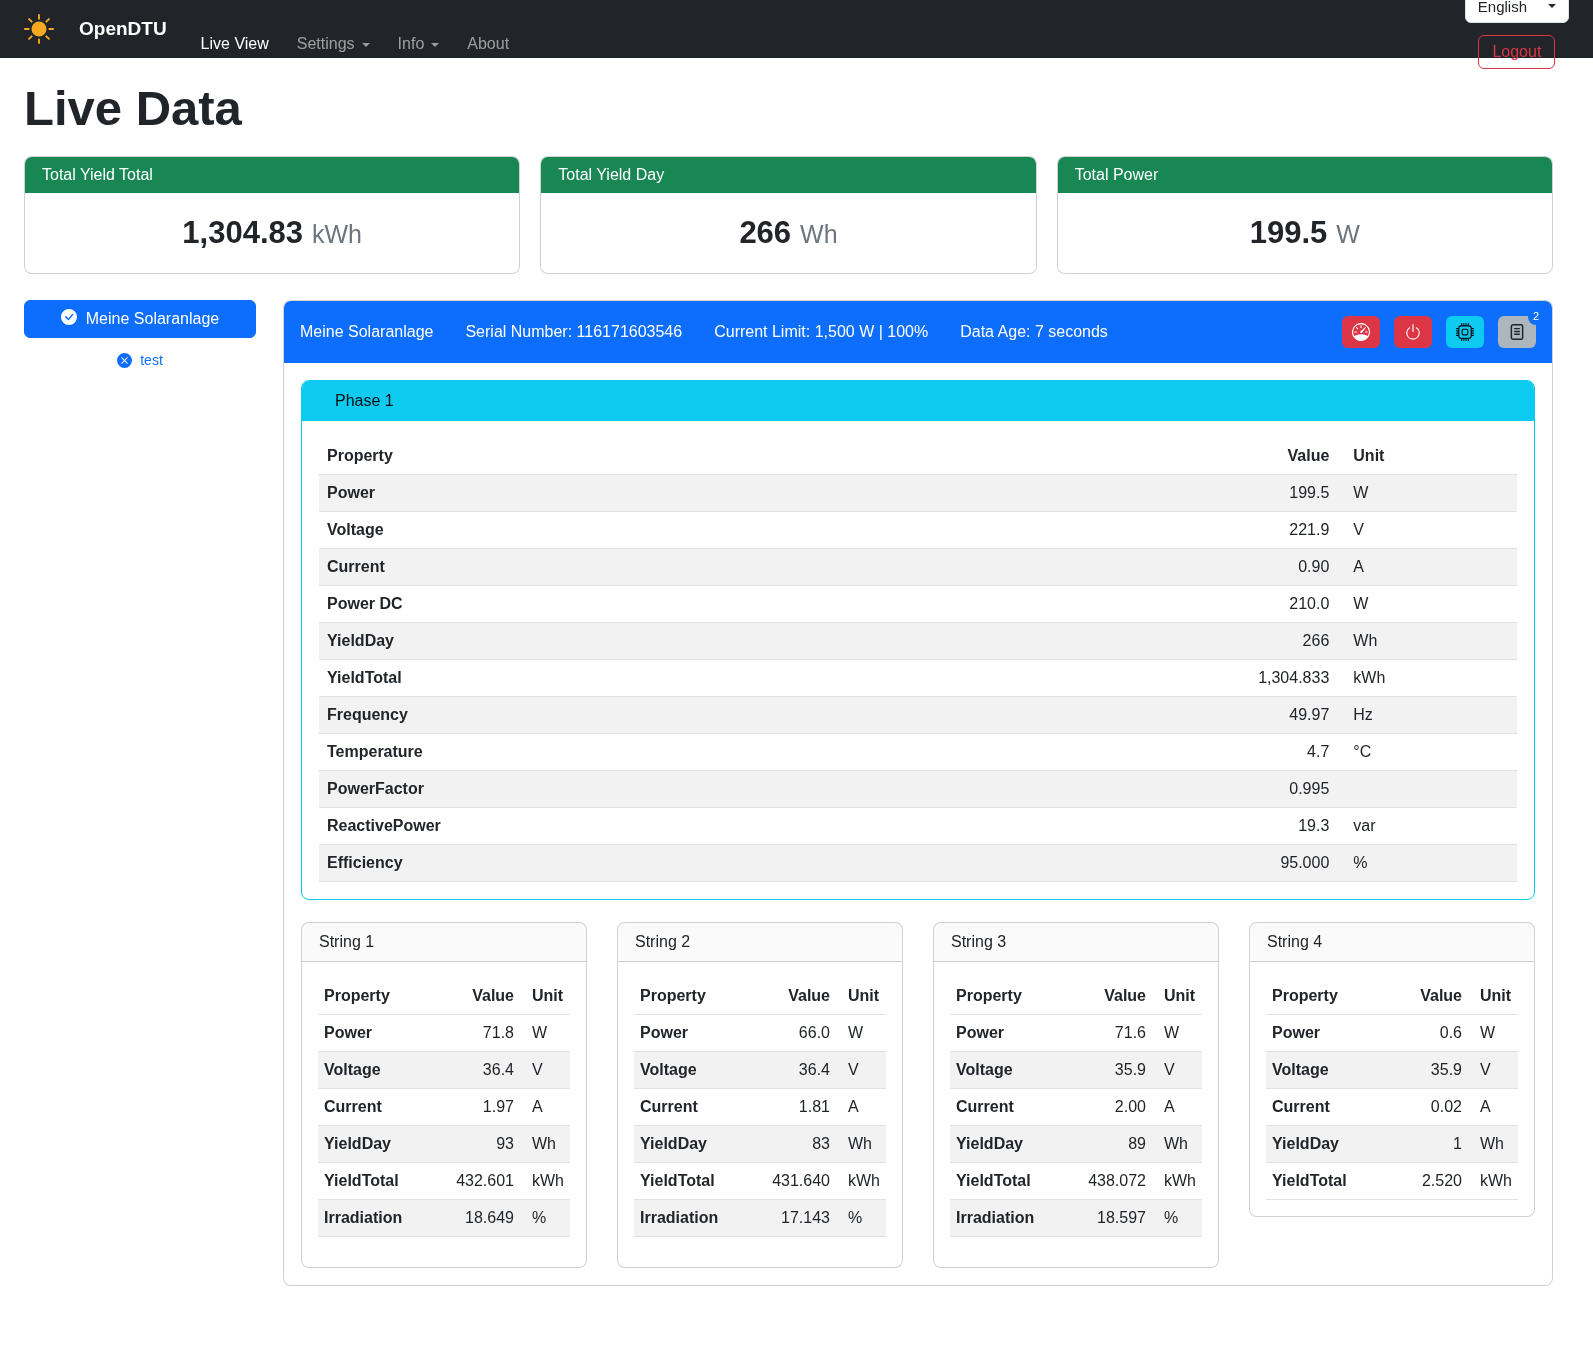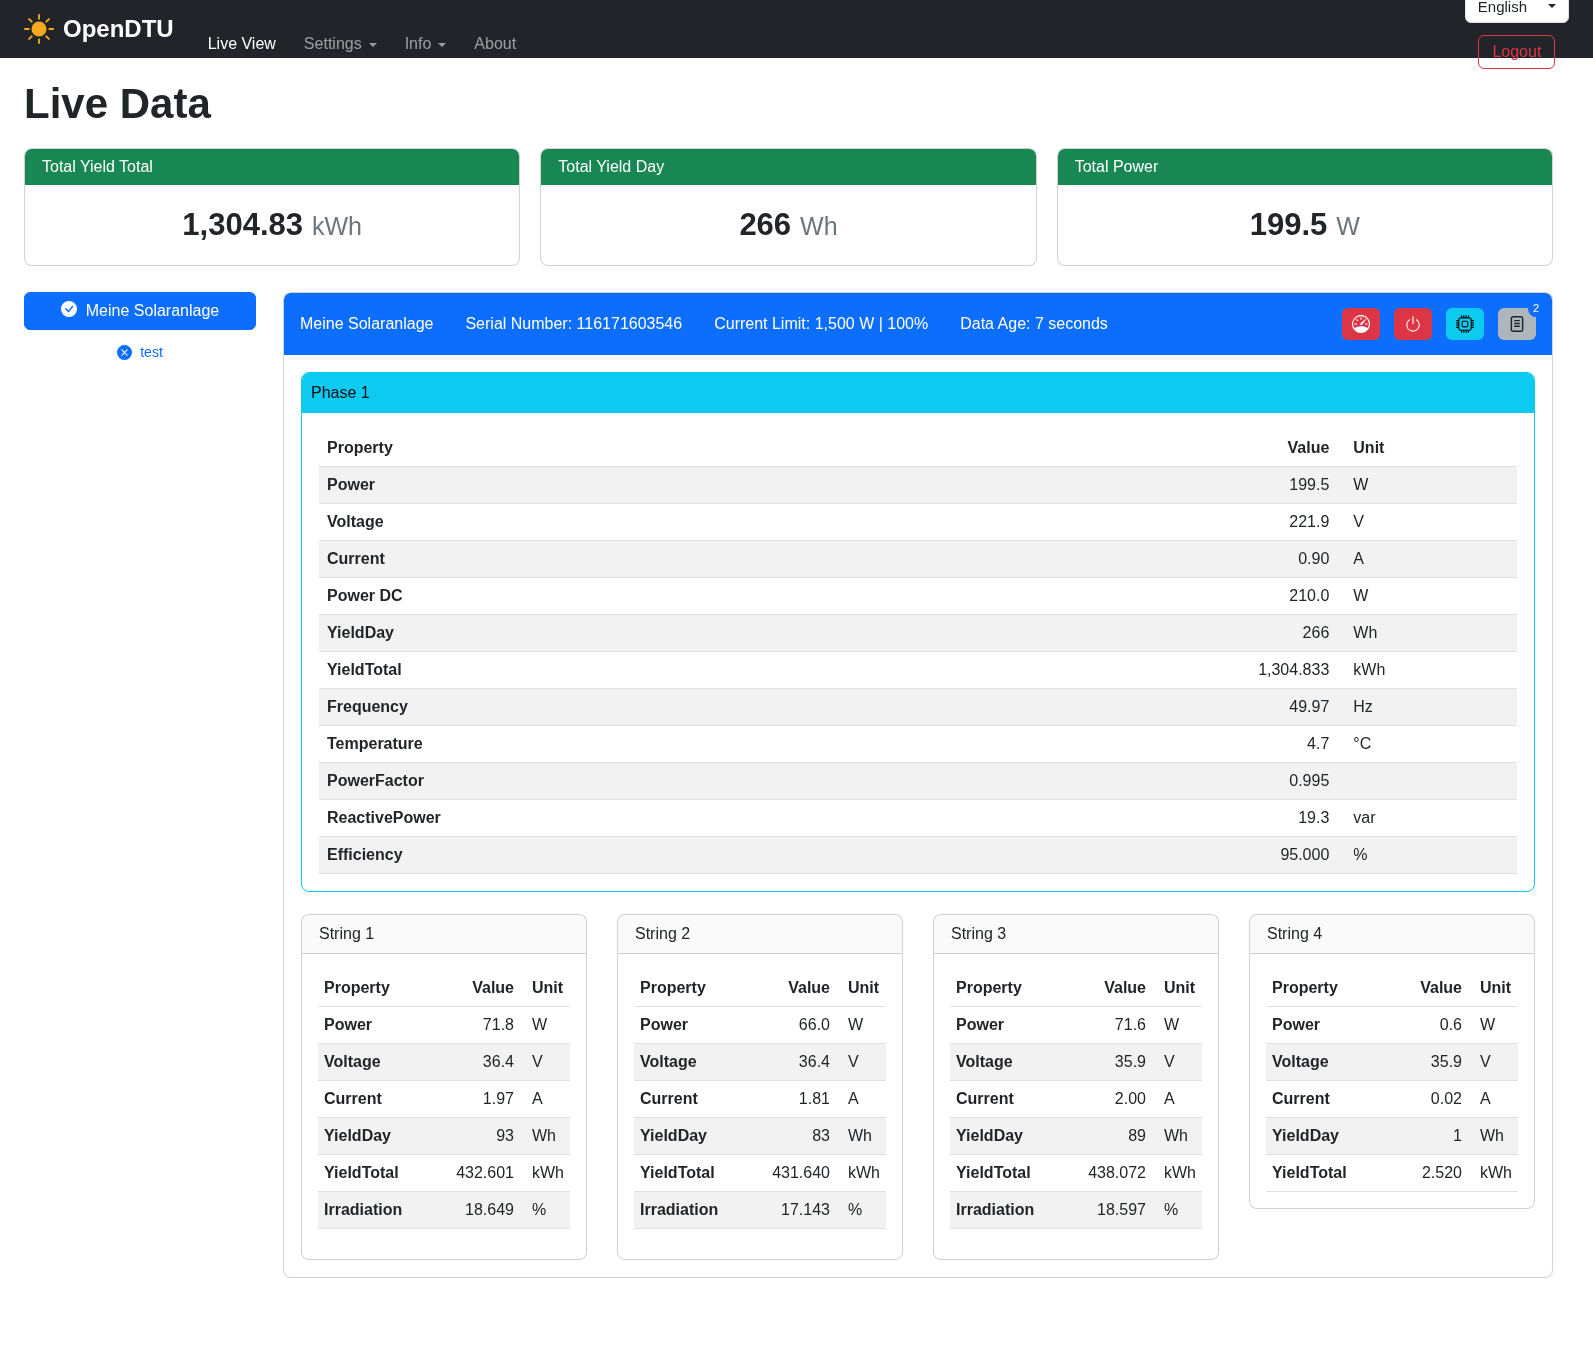--- a/index.html
+++ b/index.html
@@ -15,23 +15,23 @@
   .navbar {
     background: #212529;
     height: 58px;
     display: flex;
     align-items: center;
     padding: 0 24px;
   }
   .brand {
     display: flex;
     align-items: center;
-    gap: 9px;
+    gap: 25px;
     color: #fff;
-    font-size: 24px;
+    font-size: 19px;
     font-weight: 700;
     text-decoration: none;
     margin-right: 22px;
     cursor: pointer;
   }
   .brand-icon svg { display: block; }
   .nav-links { display: flex; align-items: center; gap: 4px; margin-right: auto; }
   .nav-link {
     color: rgba(255,255,255,.55);
     padding: 8px 12px;
@@ -69,21 +69,21 @@
     color: #dc3545;
     border-radius: 6px;
     padding: 7px 13px;
     font-size: 16px;
     font-family: inherit;
     cursor: pointer;
   }
 
   
   .page { padding: 6px 40px 28px 24px; }
-  .page-title { font-size: 42px; font-weight: 700; margin: 16px 0 20px; }
+  .page-title { font-size: 49px; font-weight: 700; margin: 16px 0 20px; }
 
   
   .summary-grid {
     display: grid;
     grid-template-columns: repeat(3, 1fr);
     gap: 20px;
     margin-bottom: 26px;
     border-radius: 17px;
   }
   .card-shell {
@@ -188,21 +188,21 @@
   
   .phase-card {
     border: 1px solid #0dcaf0;
     border-radius: 8px;
     margin-bottom: 22px;
     overflow: hidden;
   }
   .phase-header {
     background: #0dcaf0;
     color: #0b0e11;
-    padding: 11px 9px;
+    padding: 11px 33px;
     font-size: 16px;
   }
   .phase-body { padding: 17px; }
 
   
   .data-table { width: 100%; border-collapse: collapse; font-size: 16px; }
   .data-table th, .data-table td {
     text-align: left;
     padding: 9px 8px;
     border-bottom: 1px solid #dee2e6;

